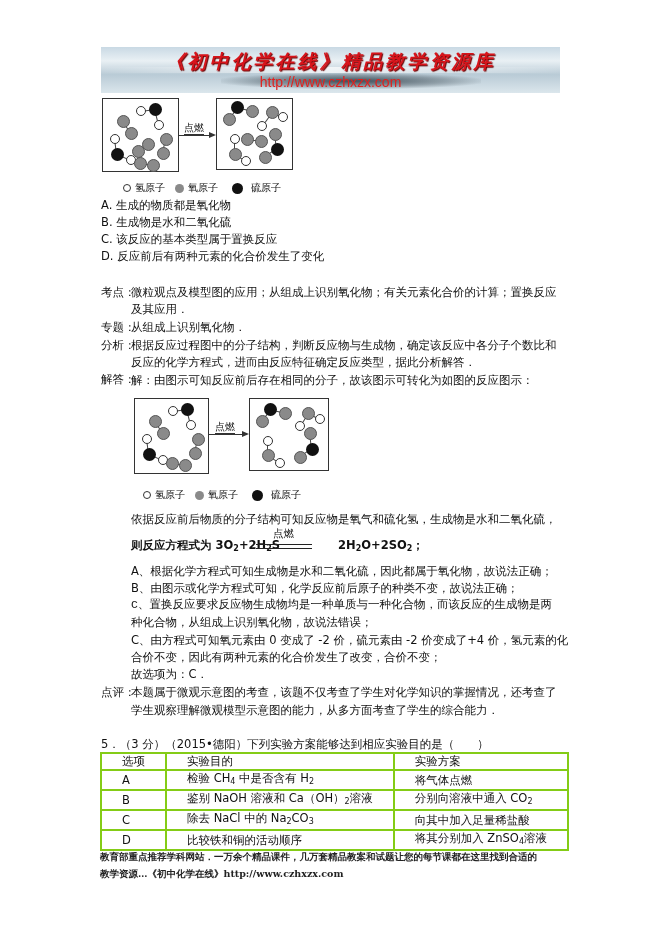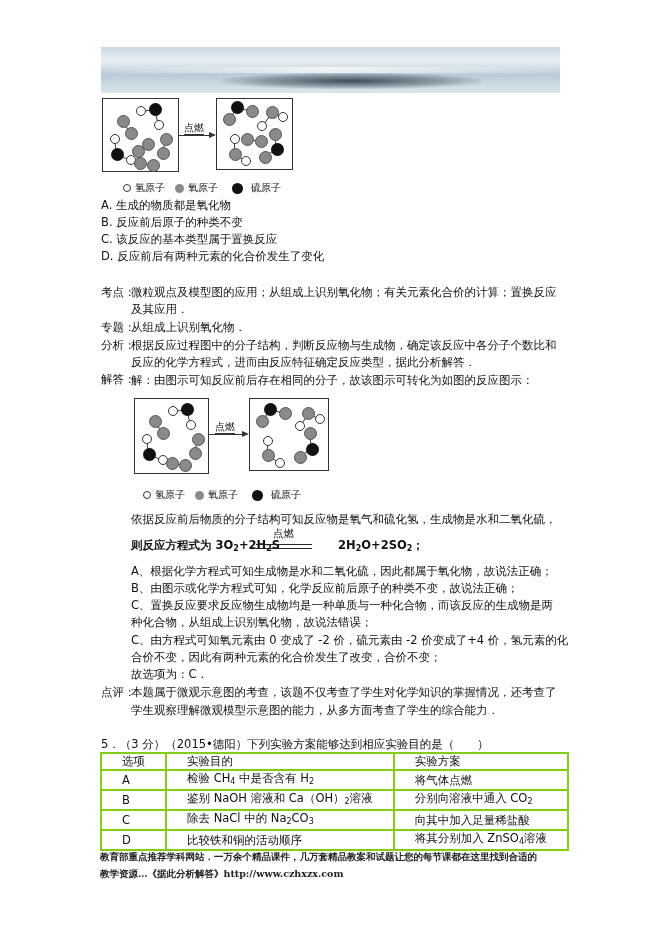--- a/index.html
+++ b/index.html
@@ -38,20 +38,22 @@
   .footer { position: absolute; left: 100px; font-size: 9.5px; font-family: "DejaVu Serif", serif; white-space: nowrap; font-weight: bold; color:#222; }
   .eq-over { position: absolute; font-size: 10.5px; }
   .eq-bar { position: absolute; height: 3px; border-top: 1px solid #222; border-bottom: 1px solid #222; }
 </style>
 </head>
 <body>
 
 <div class="abs banner">
   <div class="mist2"></div>
   <div class="mist1"></div>
+  <div class="t1">《初中化学在线》精品教学资源库</div>
+  <div class="t2">http://www.czhxzx.com</div>
 </div>
 
 <div>
   <div class="box" style="left:102px;top:98px;width:75px;height:72px;"></div>
   <div class="box" style="left:216px;top:98px;width:75px;height:70px;"></div>
   <div class="arrow" style="left:178px;top:135px;width:36px;"></div>
   <div class="arrlbl" style="left:184px;top:122px;">点燃</div>
   <div class="legend" style="left:123px;top:181px;">
     <span class="sw" style="width:6px;height:6px;border:1px solid #333;"></span>
     <span>氢原子</span>
@@ -103,21 +105,21 @@
       <div class="atom o" style="left: 254.5px; top: 134.5px;"></div>
       <div class="bond" style="left: 275px; top: 134px; width: 15.1327px; transform: rotate(82.4054deg);"></div>
       <div class="bond" style="left: 277px; top: 149px; width: 14.4222px; transform: rotate(146.31deg);"></div>
       <div class="atom o" style="left: 268.5px; top: 127.5px;"></div>
       <div class="atom s" style="left: 270.5px; top: 142.5px;"></div>
       <div class="atom o" style="left: 258.5px; top: 150.5px;"></div>
     </div>
 </div>
 
 <div class="line" style="left:101px;top:197px;"><span>A.</span> <span>生成的物质都是氧化物</span></div>
-<div class="line" style="left:101px;top:214px;"><span>B.</span> <span>反应前后原子的种类不变</span></div>
+<div class="line" style="left:101px;top:214px;"><span>B.</span> <span>生成物是水和二氧化硫</span></div>
 <div class="line" style="left:101px;top:231px;"><span>C.</span> <span>该反应的基本类型属于置换反应</span></div>
 <div class="line" style="left:101px;top:248px;"><span>D.</span> <span>反应前后有两种元素的化合价发生了变化</span></div>
 
 <div class="lbl" style="left:101px;top:284px;">考点：</div>
 <div class="line" style="left:131px;top:284px;">微粒观点及模型图的应用；从组成上识别氧化物；有关元素化合价的计算；置换反应</div>
 <div class="line" style="left:131px;top:301px;">及其应用．</div>
 
 <div class="lbl" style="left:101px;top:319px;">专题：</div>
 <div class="line" style="left:131px;top:319px;">从组成上识别氧化物．</div>
 
@@ -187,21 +189,21 @@
 <div class="line" style="left:131px;top:511px;">依据反应前后物质的分子结构可知反应物是氧气和硫化氢，生成物是水和二氧化硫，</div>
 
 <div class="line" style="left:131px;top:537px;font-weight:bold;">
   <span>则反应方程式为 </span><span>3O</span><sub>2</sub><span>+2H</span><sub>2</sub><span>S</span><span style="display:inline-block;width:58px;"></span><span>2H</span><sub>2</sub><span>O+2SO</span><sub>2</sub><span>；</span>
 </div>
 <div class="eq-over" style="left:273px;top:527px;">点燃</div>
 <div class="eq-bar" style="left:256px;top:544px;width:56px;"></div>
 
 <div class="line" style="left:131px;top:563px;">A、根据化学方程式可知生成物是水和二氧化硫，因此都属于氧化物，故说法正确；</div>
 <div class="line" style="left:131px;top:580px;">B、由图示或化学方程式可知，化学反应前后原子的种类不变，故说法正确；</div>
-<div class="line" style="left:131px;top:597px;">C、置换反应要求反应物生成物均是一种单质与一种化合物，而该反应的生成物是两</div>
+<div class="line" style="left:131px;top:597px;font-family:Liberation Mono, monospace;">C、置换反应要求反应物生成物均是一种单质与一种化合物，而该反应的生成物是两</div>
 <div class="line" style="left:131px;top:614px;">种化合物，从组成上识别氧化物，故说法错误；</div>
 <div class="line" style="left:131px;top:632px;">C、由方程式可知氧元素由 0 变成了 -2 价，硫元素由 -2 价变成了+4 价，氢元素的化</div>
 <div class="line" style="left:131px;top:649px;">合价不变，因此有两种元素的化合价发生了改变，合价不变；</div>
 <div class="line" style="left:131px;top:666px;">故选项为：C．</div>
 
 <div class="lbl" style="left:101px;top:684px;">点评：</div>
 <div class="line" style="left:131px;top:684px;">本题属于微观示意图的考查，该题不仅考查了学生对化学知识的掌握情况，还考查了</div>
 <div class="line" style="left:131px;top:702px;">学生观察理解微观模型示意图的能力，从多方面考查了学生的综合能力．</div>
 
 <div class="line" style="left:101px;top:736px;">5．（3 分）（2015•德阳）下列实验方案能够达到相应实验目的是（　　）</div>
@@ -235,14 +237,14 @@
   <tr>
     <td>D</td>
     <td><span>比较铁和铜的活动顺序</span></td>
     <td><span>将其分别加入 ZnSO</span><sub>4</sub><span>溶液</span></td>
   </tr>
 </tbody>
   </table>
 
 <div class="footer" style="top:851px;">教育部重点推荐学科网站．一万余个精品课件，几万套精品教案和试题让您的每节课都在这里找到合适的</div>
 <div class="footer" style="top:868px;">
-  <span>教学资源…《据此分析解答》http://www.czhxzx.com</span>
+  <span>教学资源…《初中化学在线》http://www.czhxzx.com</span>
 </div>
 
 </body></html>

